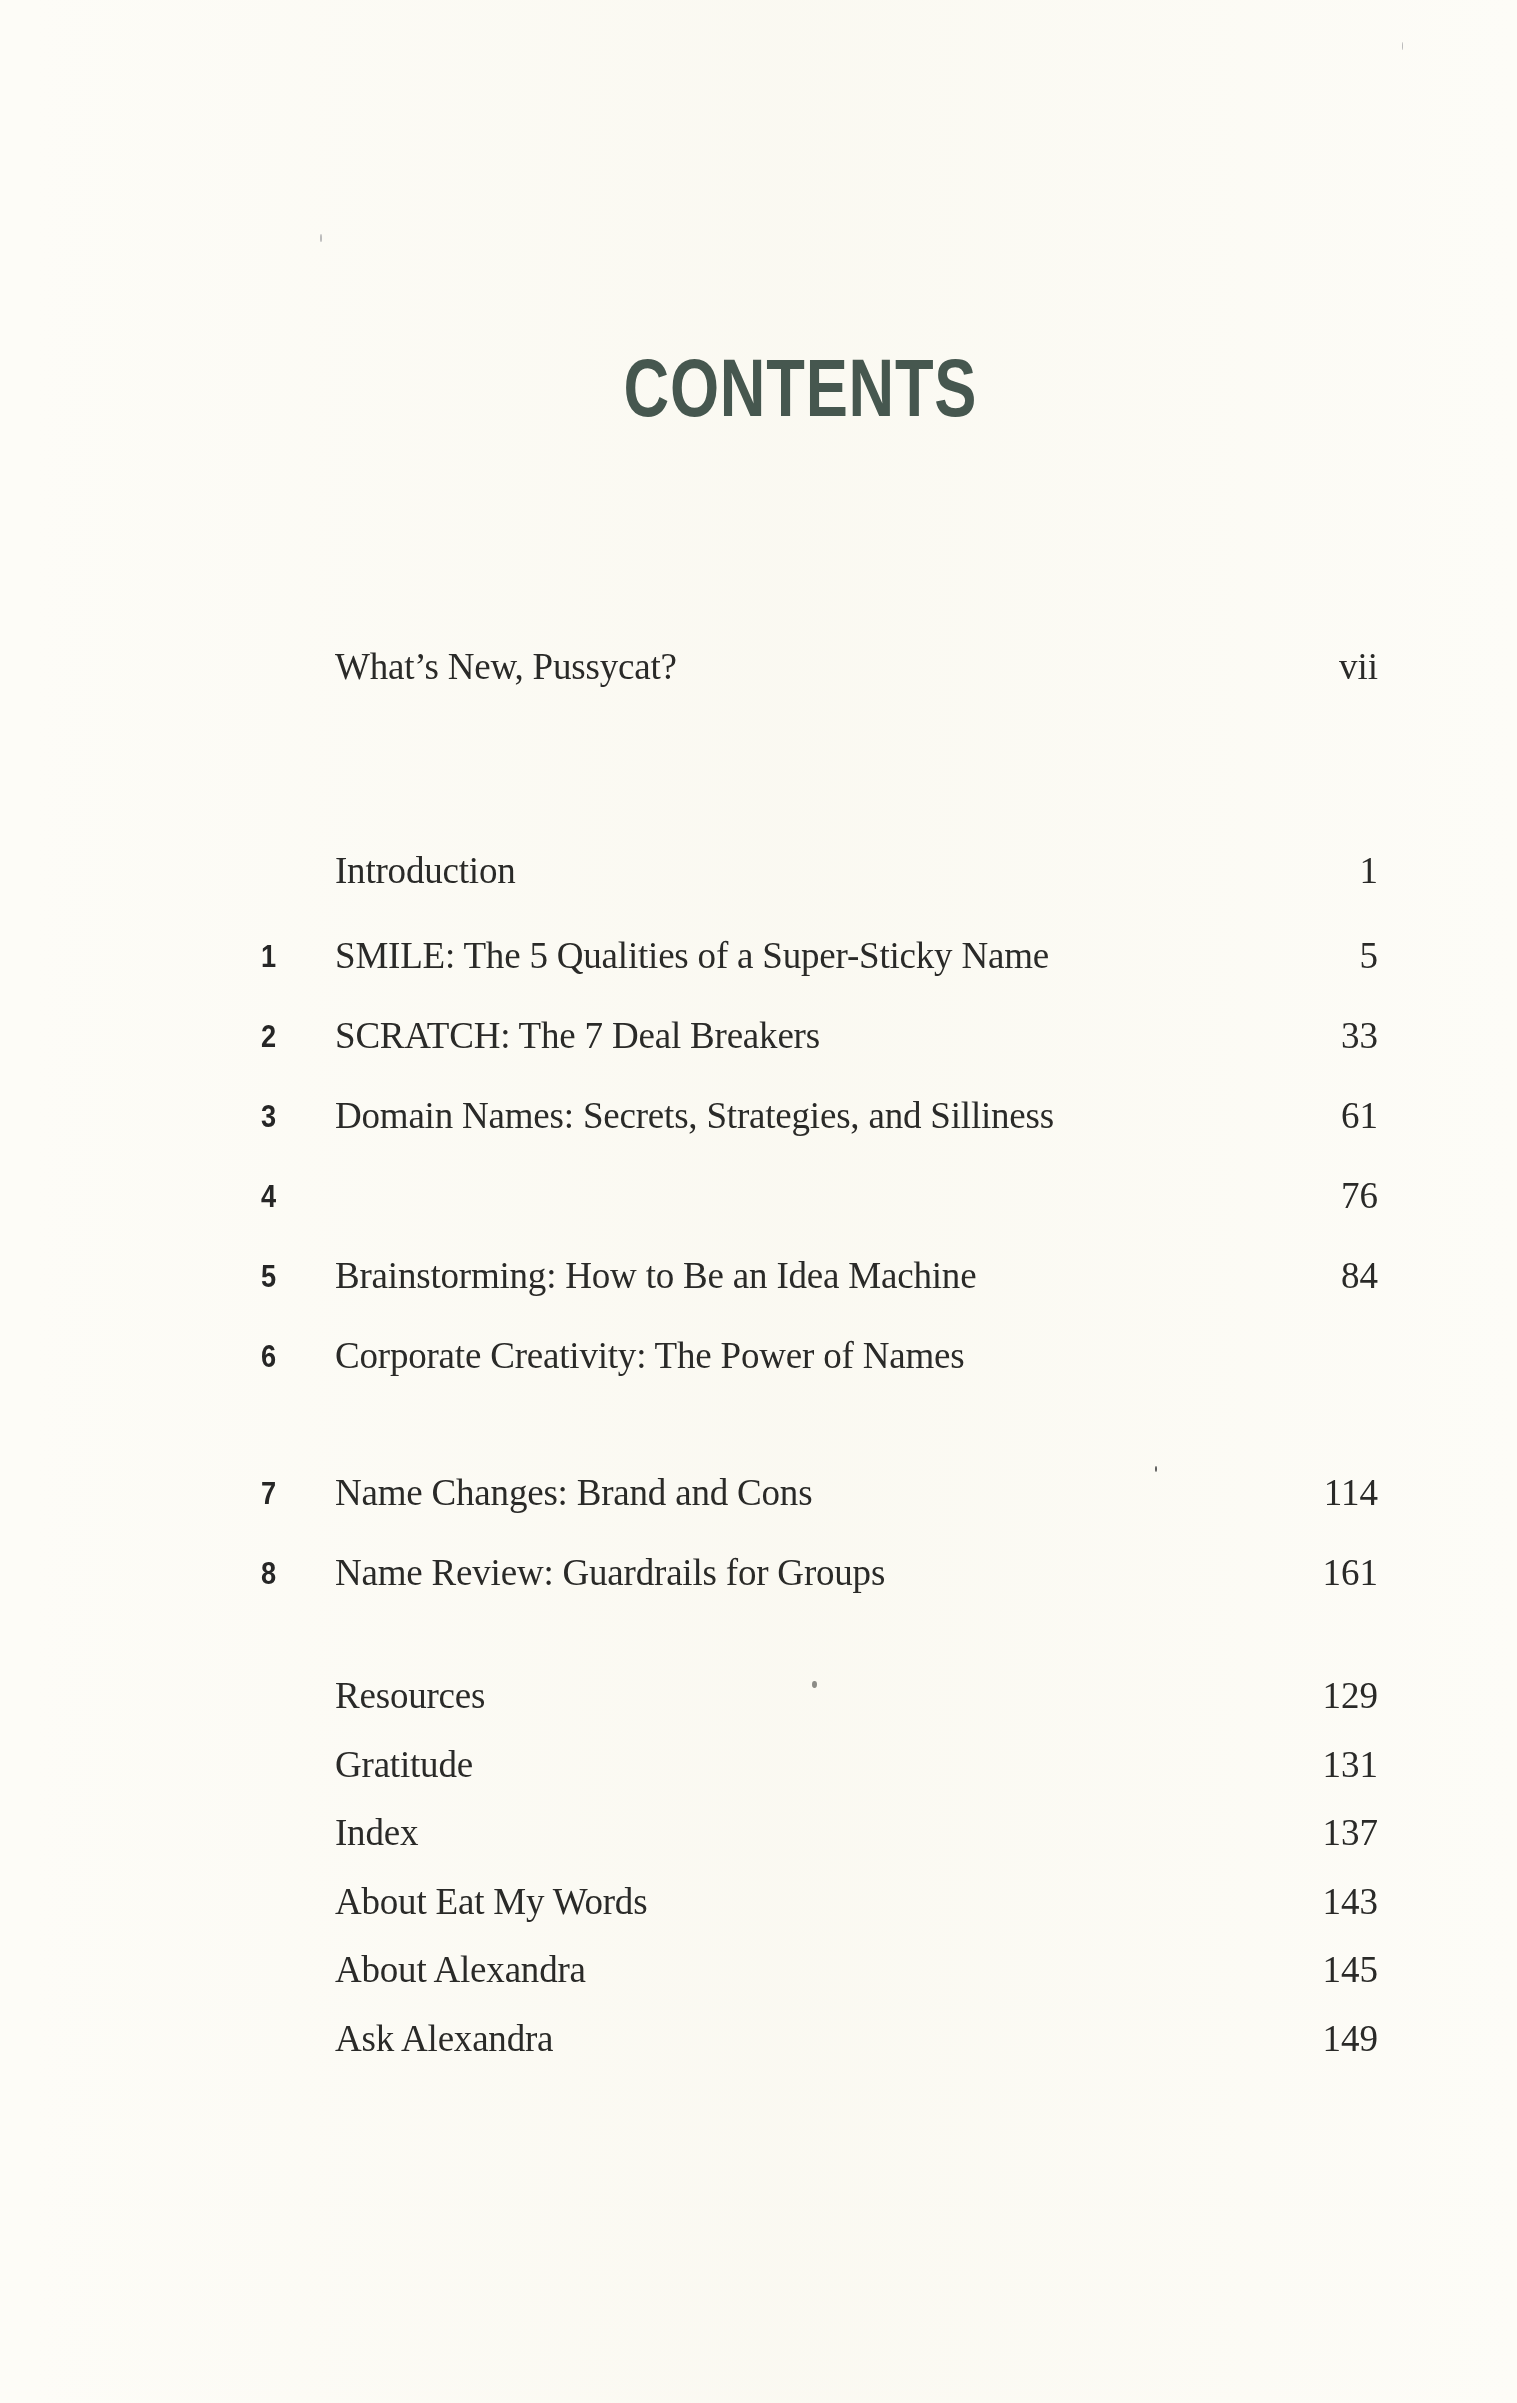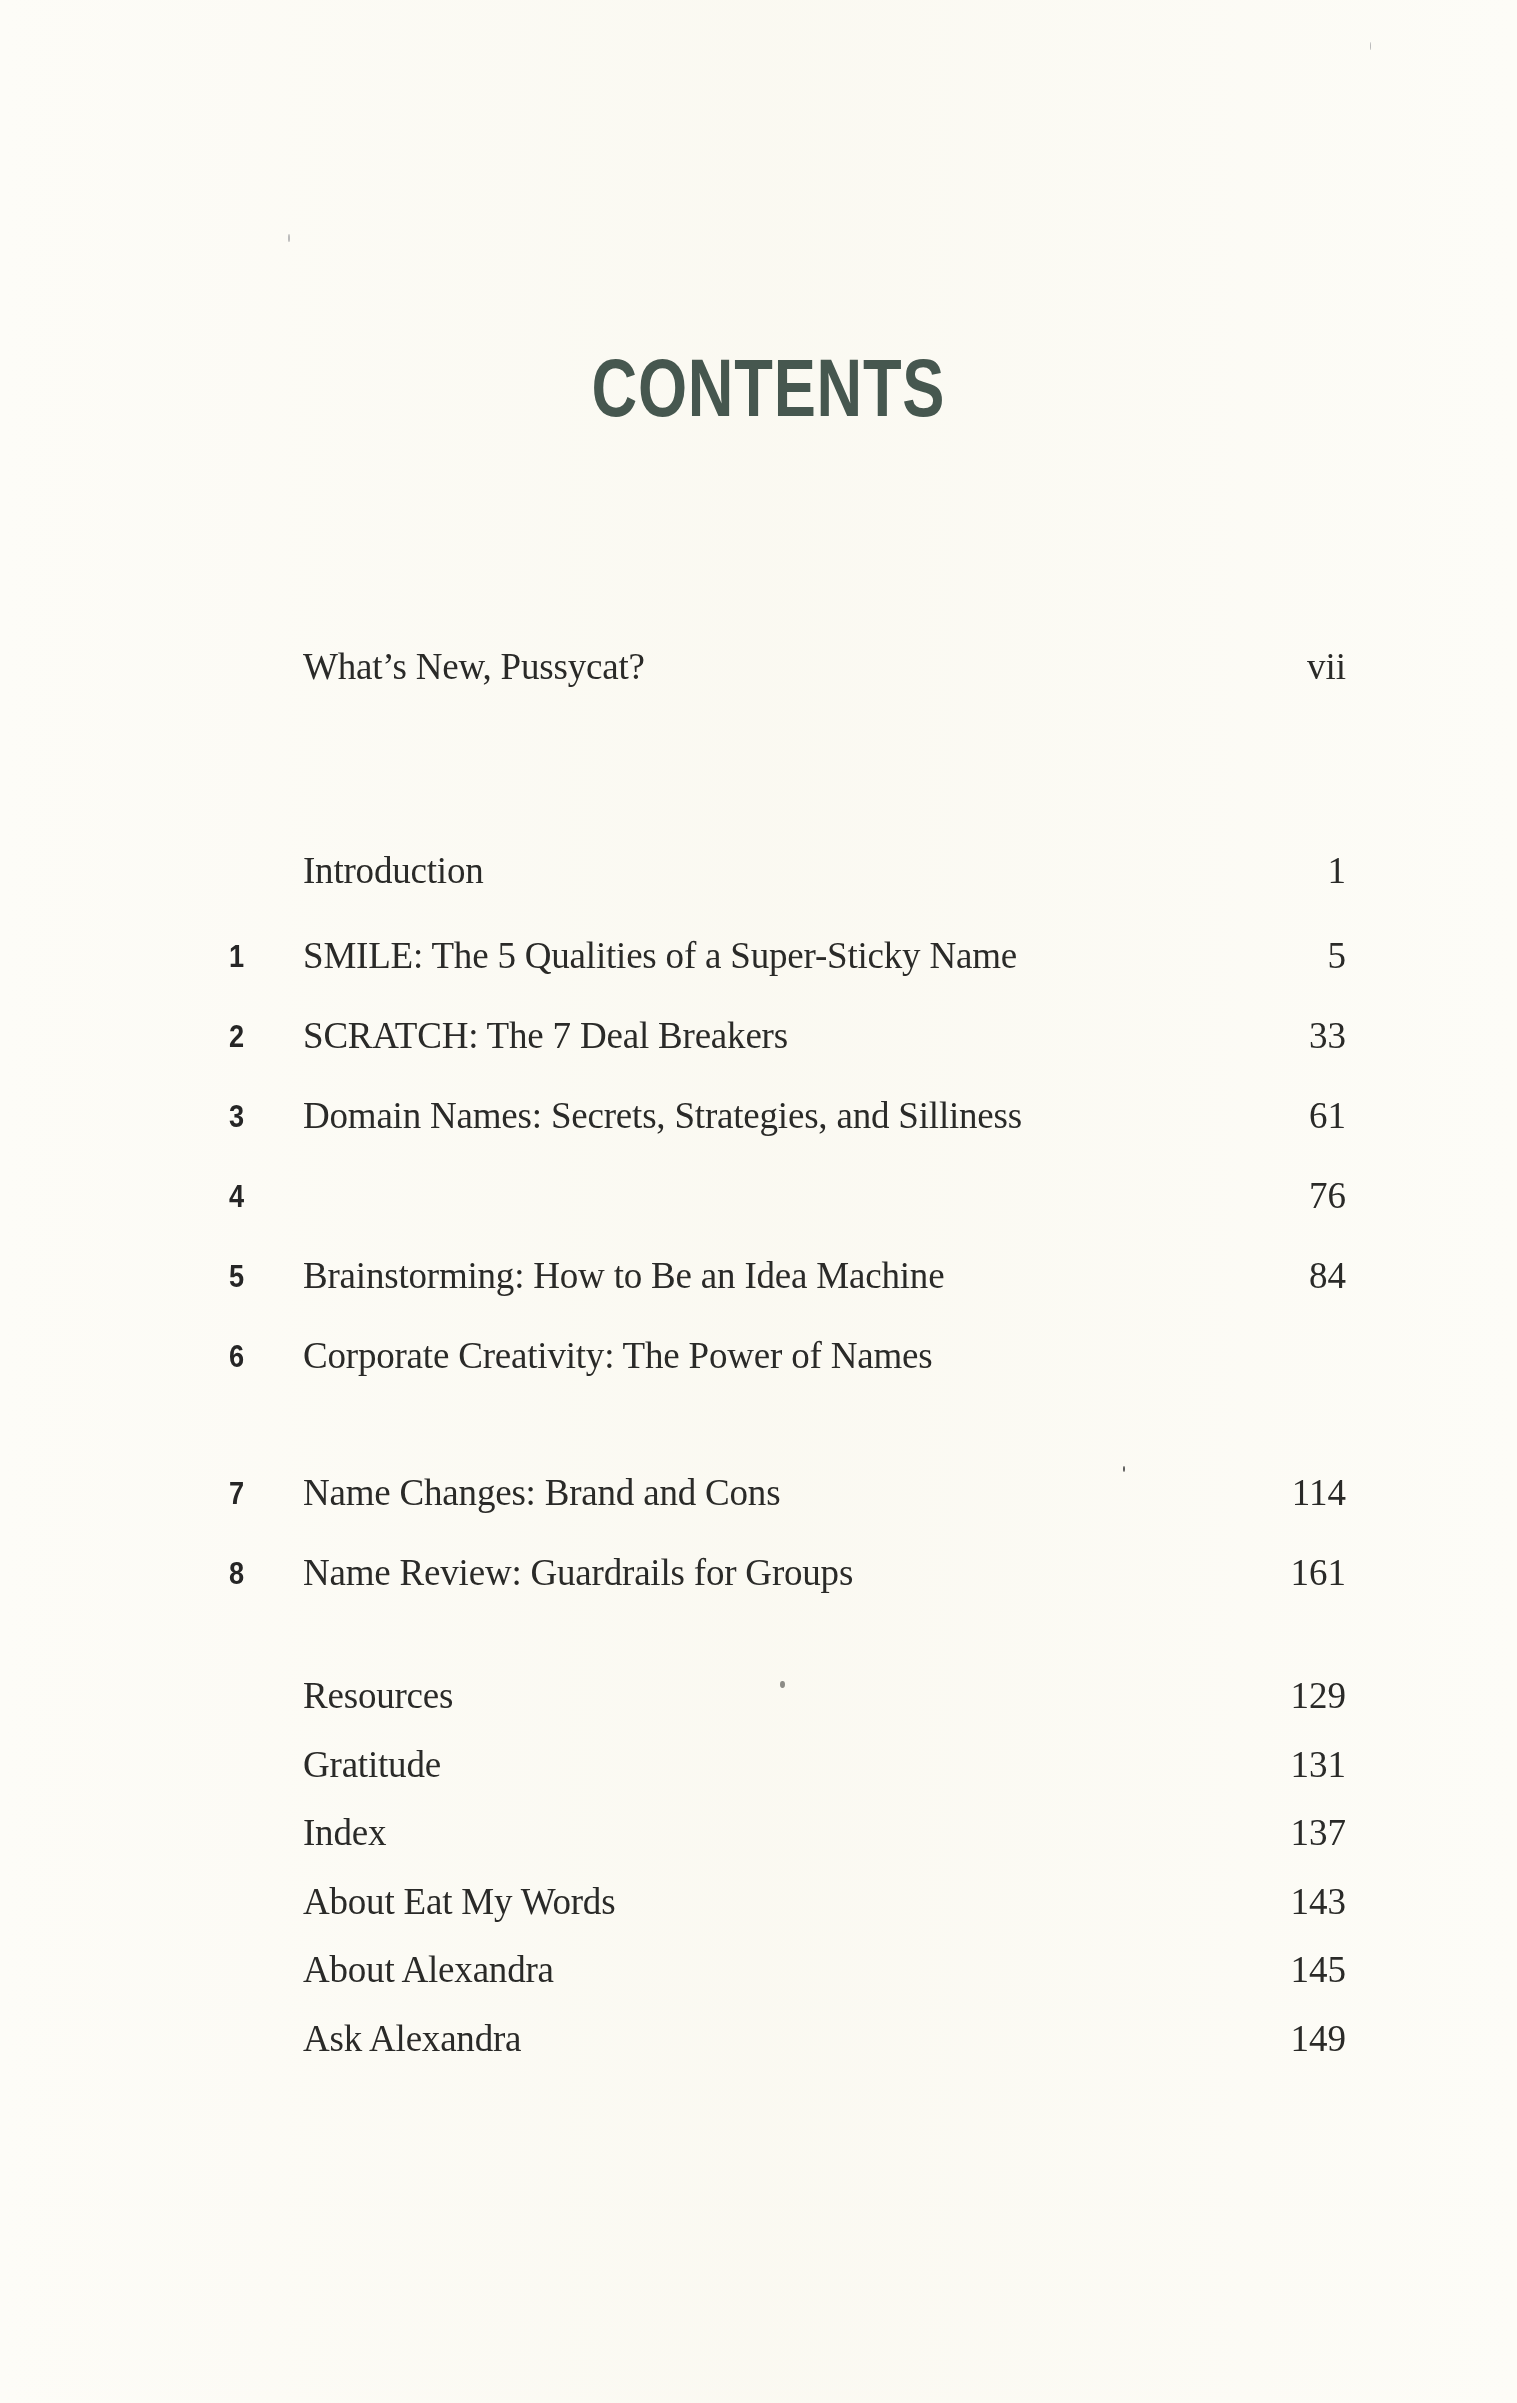--- a/index.html
+++ b/index.html
@@ -14,20 +14,21 @@
       overflow: hidden;
       font-family: "Liberation Serif", "DejaVu Serif", serif;
       color: #2a2a28;
     }
     .page {
       position: absolute;
       inset: 0;
       background:
         linear-gradient(90deg, rgba(250,248,240,0.0) 0%, rgba(248,246,236,0.5) 50%, rgba(250,248,240,0.0) 100%),
         #fdfcf7;
+      margin-left: 32px;
     }
     .heading {
       position: absolute;
       top: 348px;
       left: 0;
       width: 1537px;
       text-align: center;
       font-family: "Liberation Sans", "DejaVu Sans", sans-serif;
       font-weight: bold;
       font-size: 81px;

